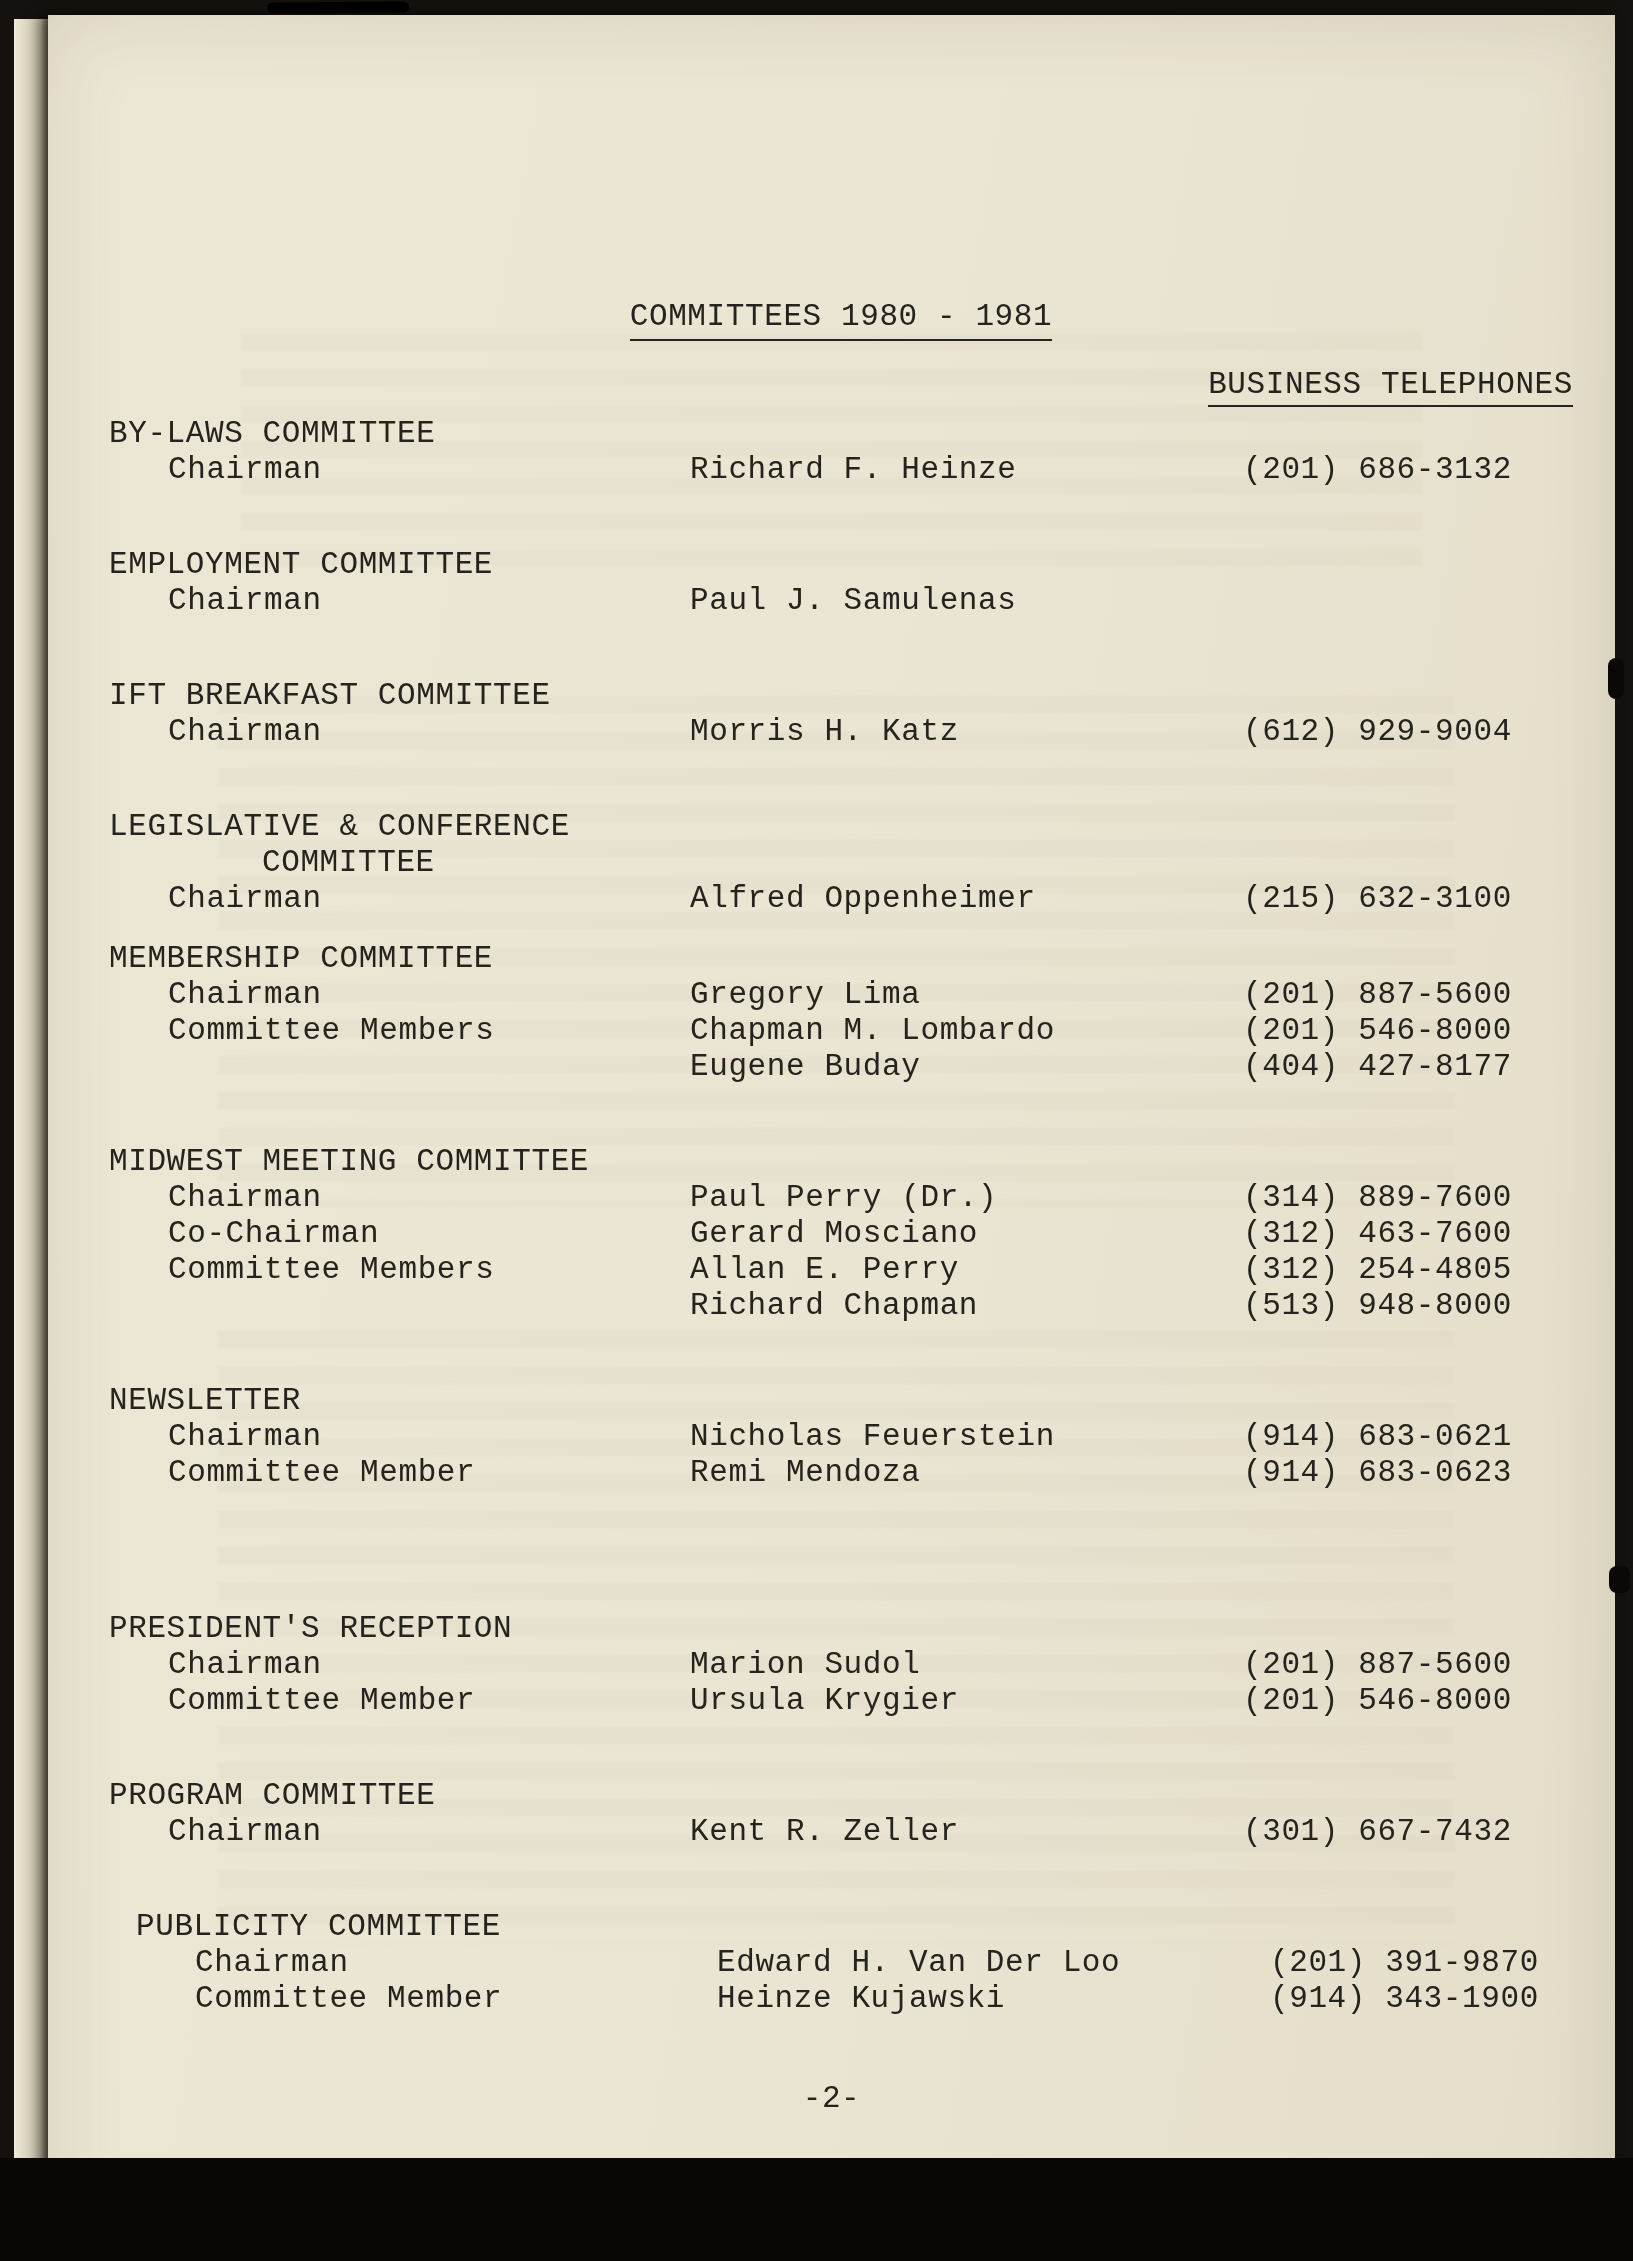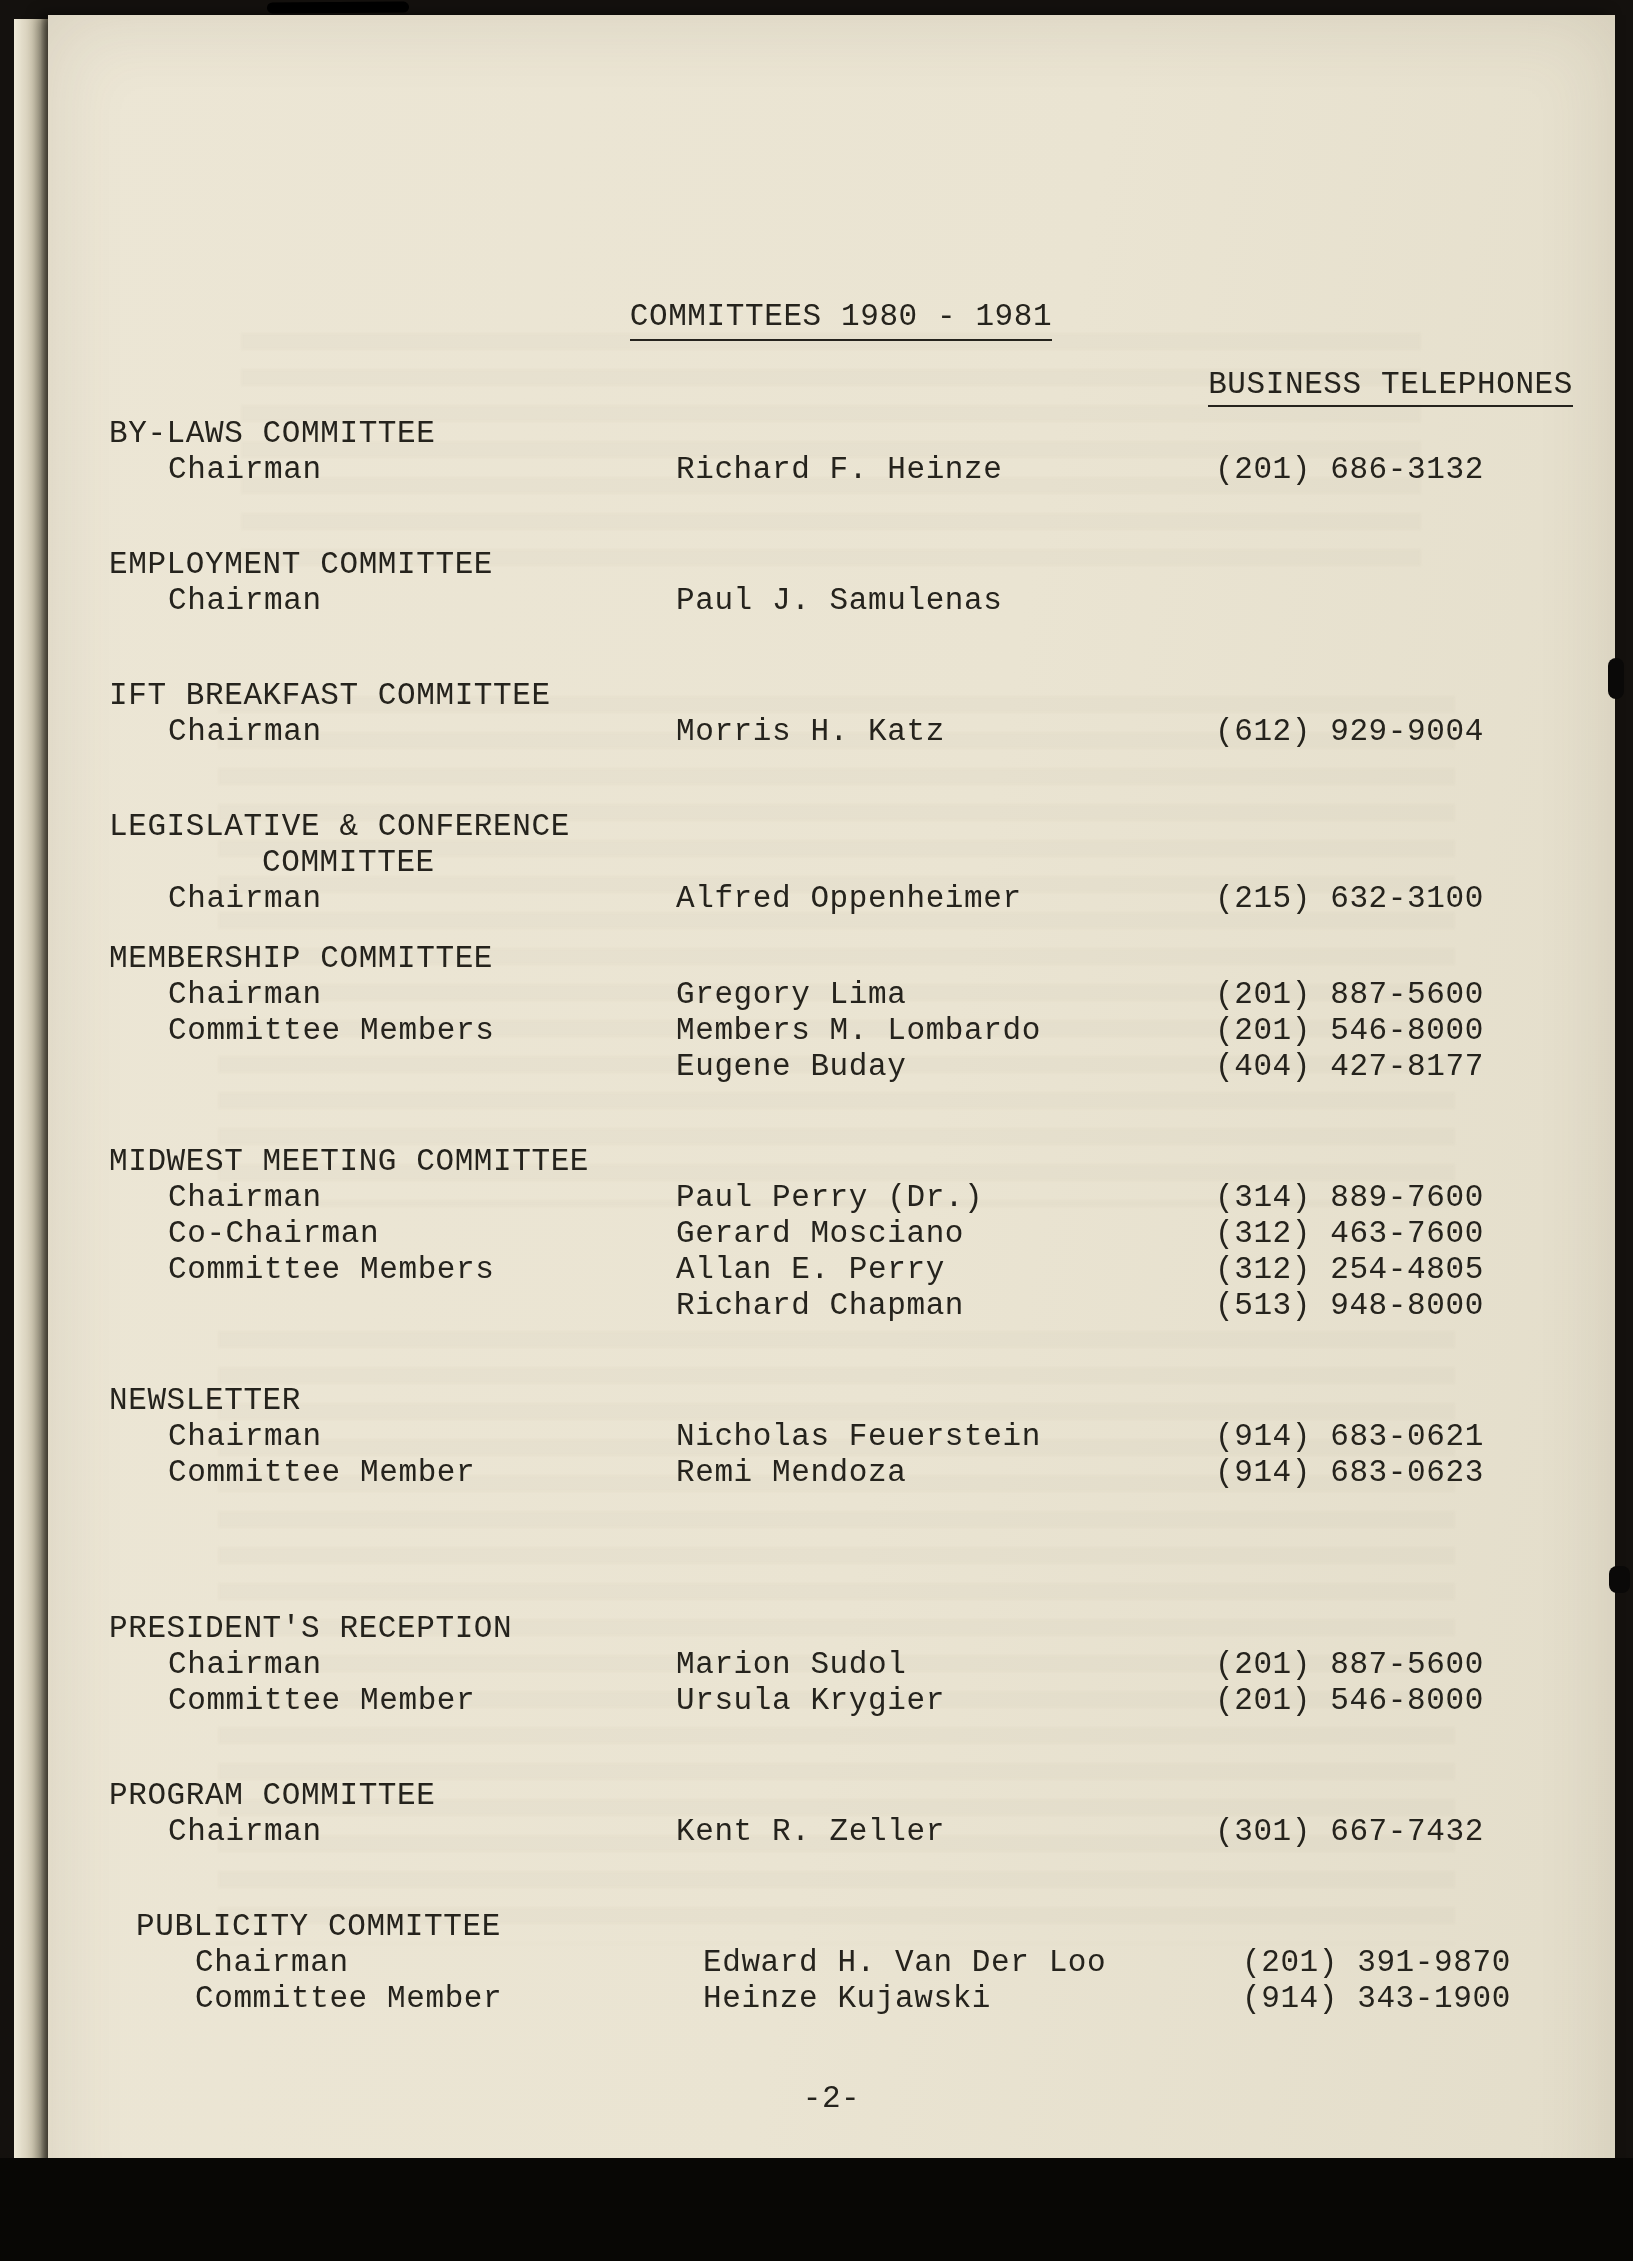--- a/index.html
+++ b/index.html
@@ -64,20 +64,21 @@
   .committee { margin-bottom: 59px; }
   #committees .committee:nth-child(4) { margin-bottom: 24px; margin-top: 20px; }
   #committees .committee:nth-child(7) { margin-bottom: 120px; }
   #committees .committee:last-child { margin-bottom: 0; margin-left: 27px; }
   .committee-name { font-weight: normal; font-size: inherit; margin: 0; }
   .committee-name div { white-space: pre; }
   .committee-name .cont { padding-left: 153px; }
   .row {
     display: grid;
     grid-template-columns: 567px 539px 1fr;
+    gap: 14px;
   }
   .role { padding-left: 59px; white-space: pre; }
   .person { white-space: pre; }
   .phone { white-space: pre; }
   .page-number {
     position: absolute;
     left: 0;
     right: 0;
     bottom: 129px;
     text-align: center;
@@ -198,21 +199,21 @@
               <div>MEMBERSHIP COMMITTEE</div>
             </h2>
     <div class="rows">
               <div class="row">
     <span class="role">Chairman</span>
     <span class="person">Gregory Lima</span>
     <span class="phone">(201) 887-5600</span>
   </div>
               <div class="row">
     <span class="role">Committee Members</span>
-    <span class="person">Members M. Lombardo</span>
+    <span class="person">Chapman M. Lombardo</span>
     <span class="phone">(201) 546-8000</span>
   </div>
               <div class="row">
     <span class="role"></span>
     <span class="person">Eugene Buday</span>
     <span class="phone">(404) 427-8177</span>
   </div>
             </div>
   </section>
           <section class="committee">

